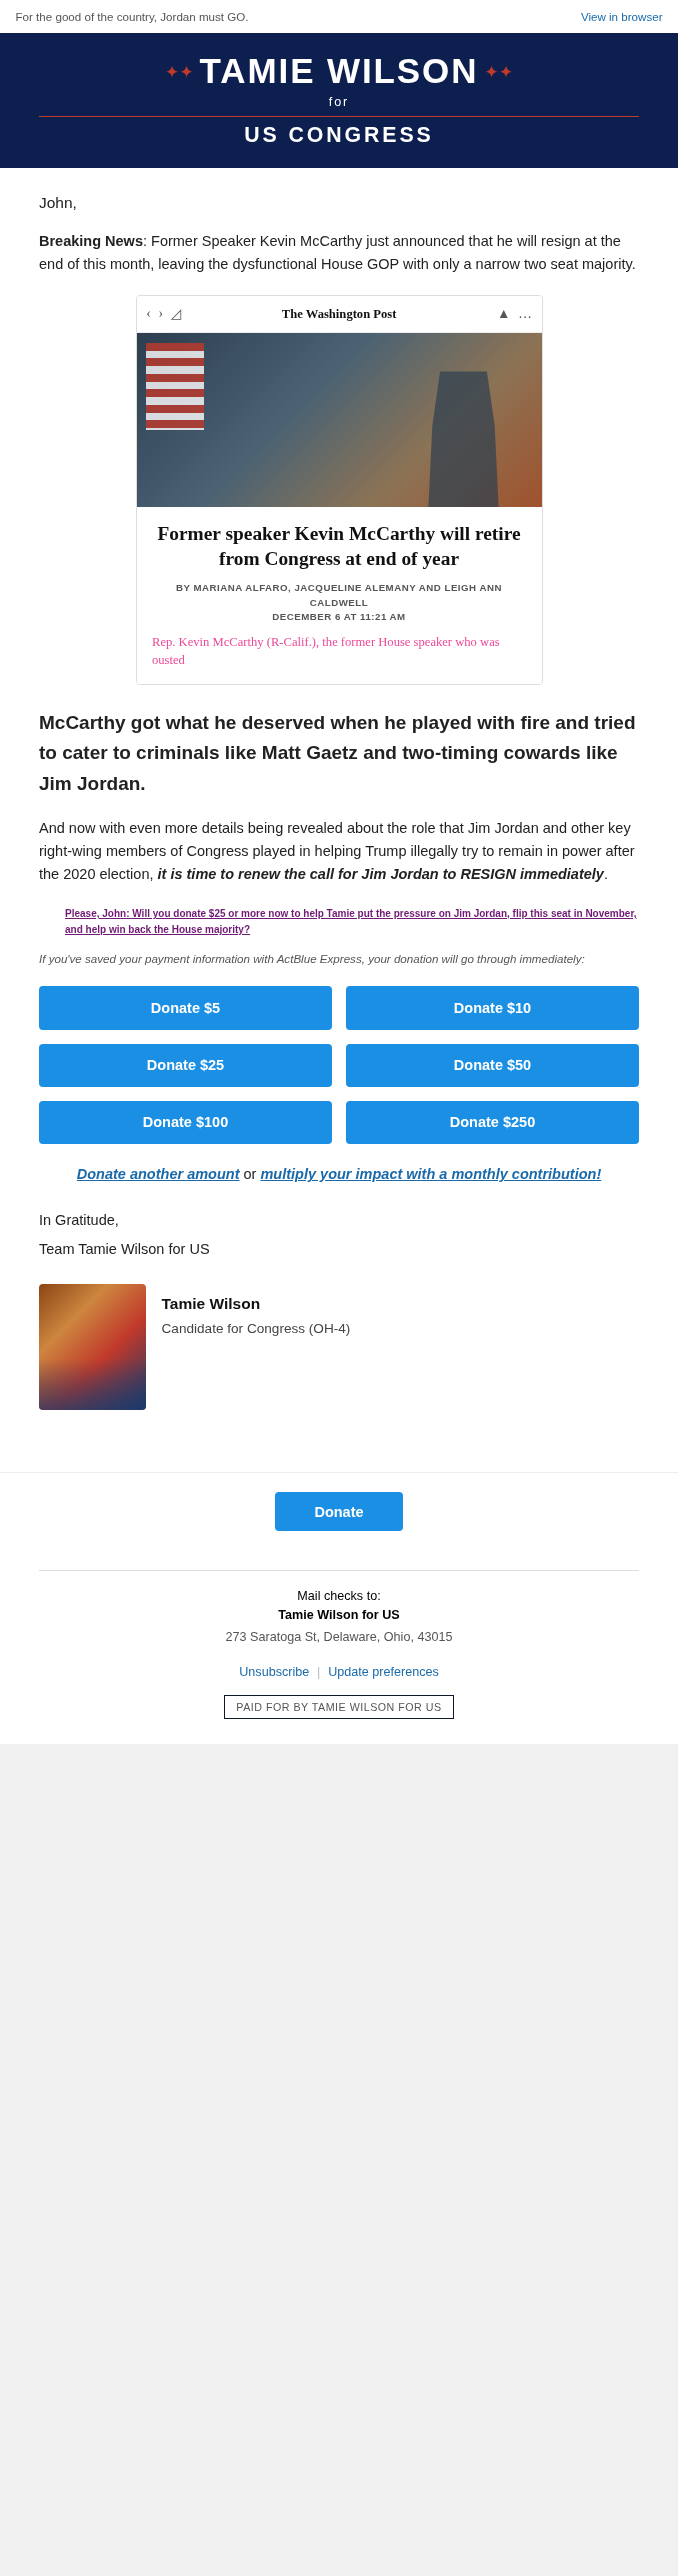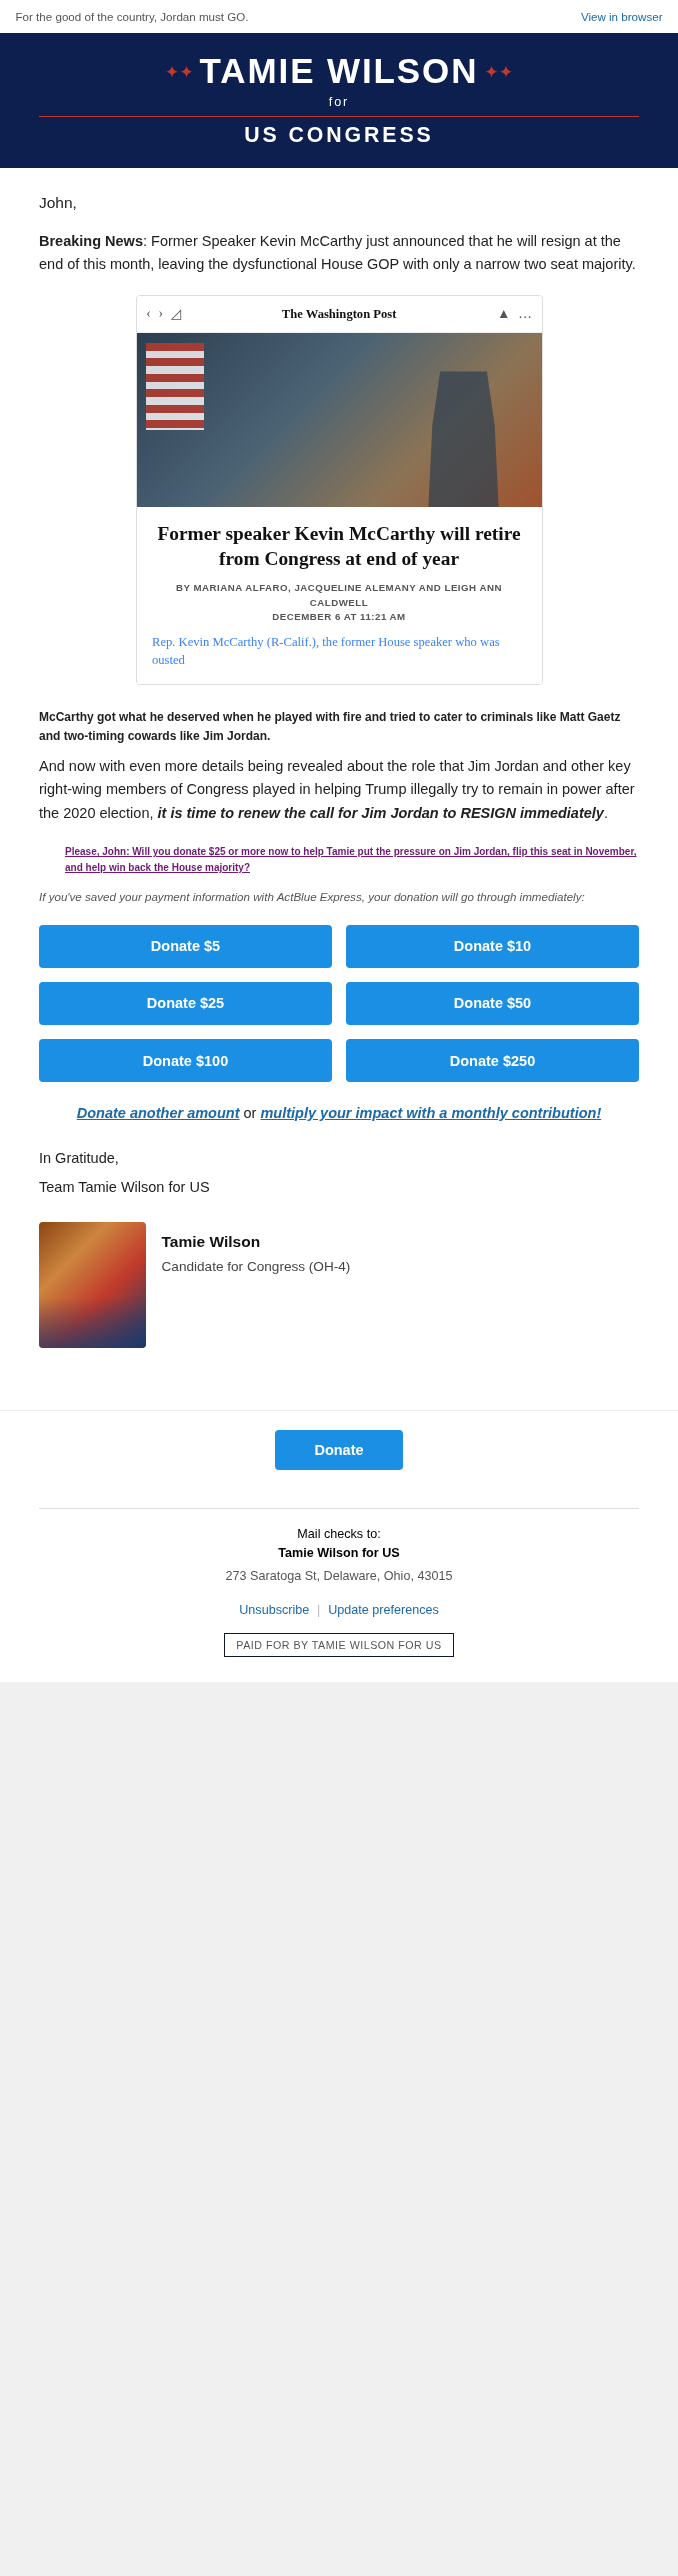--- a/index.html
+++ b/index.html
@@ -161,28 +161,28 @@
       font-size: 9.7px;
       text-align: center;
       color: #555;
       letter-spacing: 0.5px;
       text-transform: uppercase;
       margin-bottom: 7.8px;
       font-weight: bold;
     }
     .news-card-excerpt {
       font-size: 12.6px;
-      color: #3b82f6;
+      color: #ec4899;
       line-height: 1.5;
       text-align: left;
     }
     .bold-statement {
-      font-size: 12px;
-      font-weight: bold;
-      margin-bottom: 9px;
+      font-size: 19px;
+      font-weight: bold;
+      margin-bottom: 18px;
       line-height: 1.6;
     }
     .body-text {
       font-size: 14.5px;
       margin-bottom: 19.4px;
       line-height: 1.6;
     }
     .body-text em {
       font-style: italic;
       font-weight: bold;

